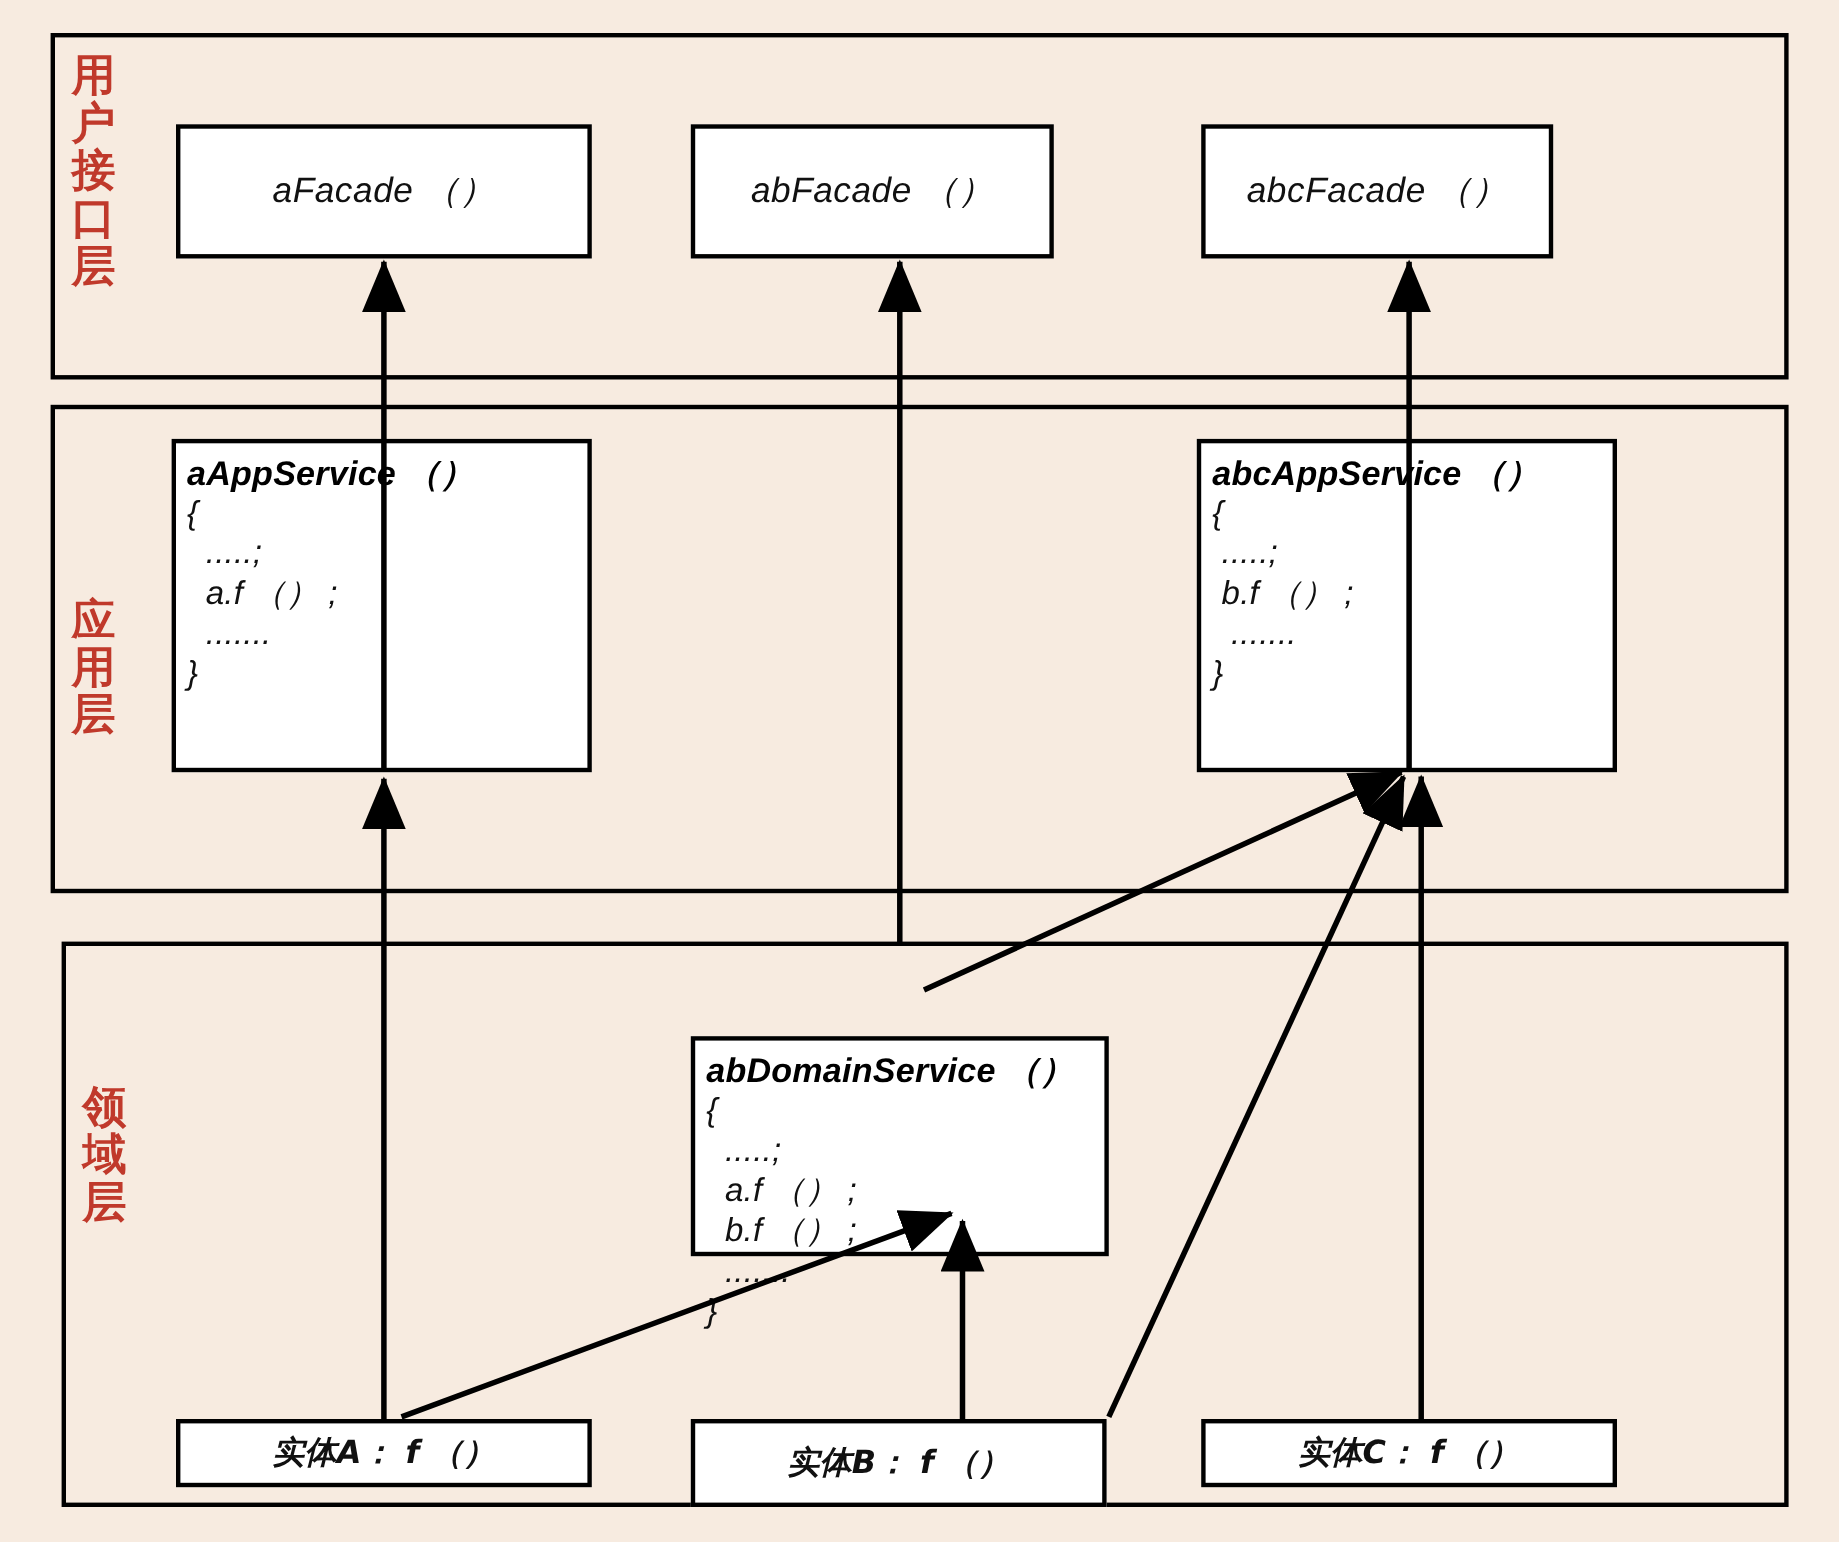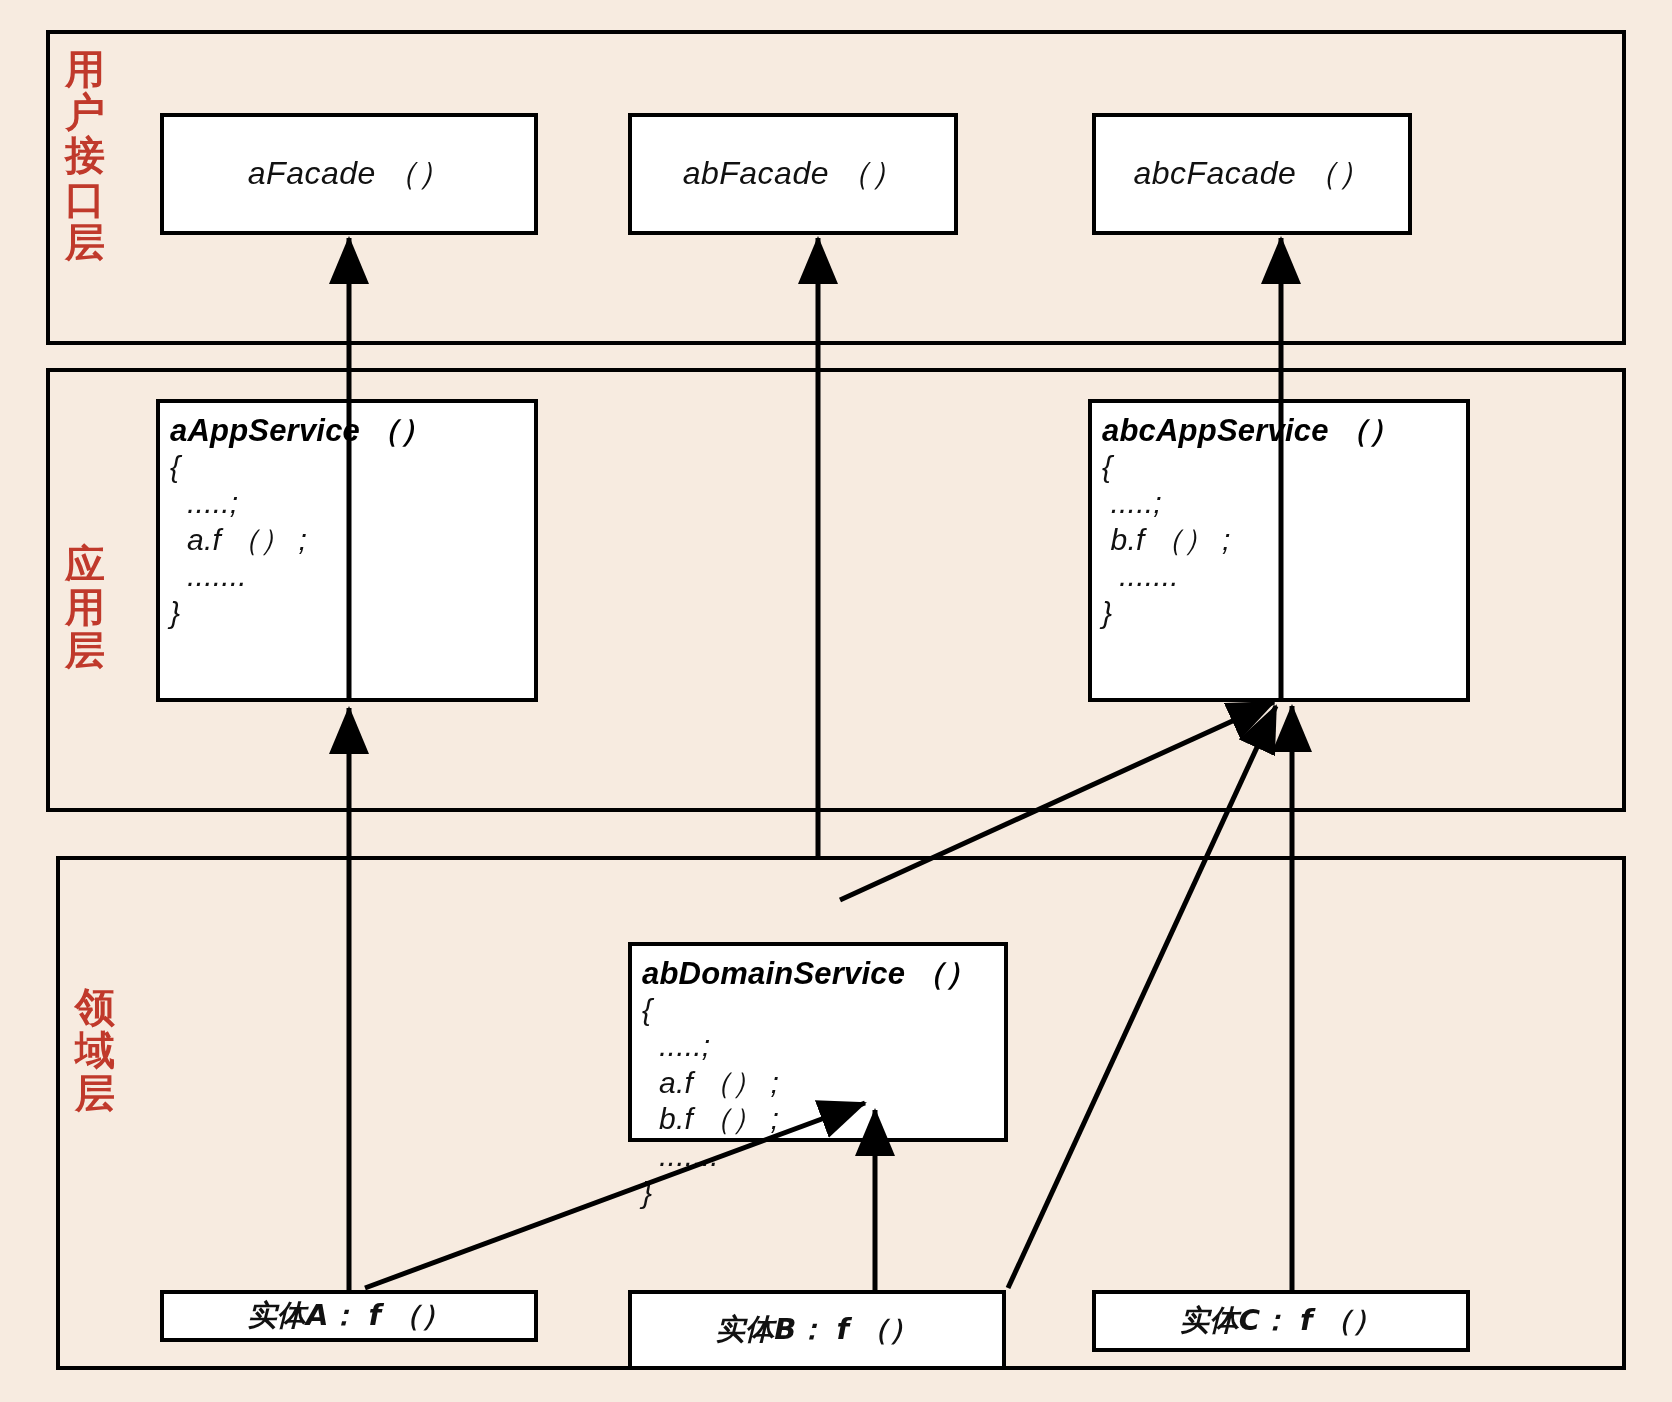--- a/index.html
+++ b/index.html
@@ -172,21 +172,21 @@
       <div class="code-title">abDomainService （）</div>
       <div class="code-line">{</div>
       <div class="code-line">  .....;</div>
       <div class="code-line">  a.f （） ;</div>
       <div class="code-line">  b.f （） ;</div>
       <div class="code-line">  .......</div>
       <div class="code-line">}</div>
     </div>
   </div>
 
-  <div class="node centered" style="left:160px; top:1290px; width:378px; height:52px;">
+  <div class="node centered" style="left:160px; top:1290px; width:378px; height:62px;">
     <span class="entity-text">实体A： f （）</span>
   </div>
 
   <div class="node centered" style="left:628px; top:1290px; width:378px; height:80px;">
     <span class="entity-text">实体B： f （）</span>
   </div>
 
   <div class="node centered" style="left:1092px; top:1290px; width:378px; height:62px;">
     <span class="entity-text">实体C： f （）</span>
   </div>

